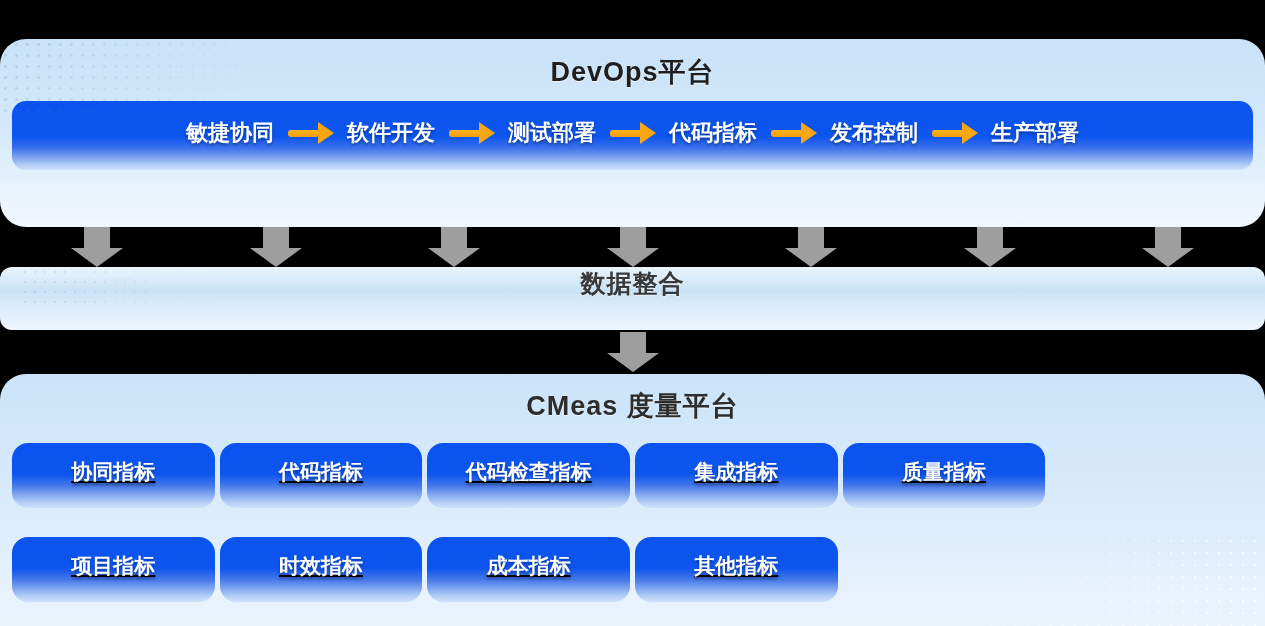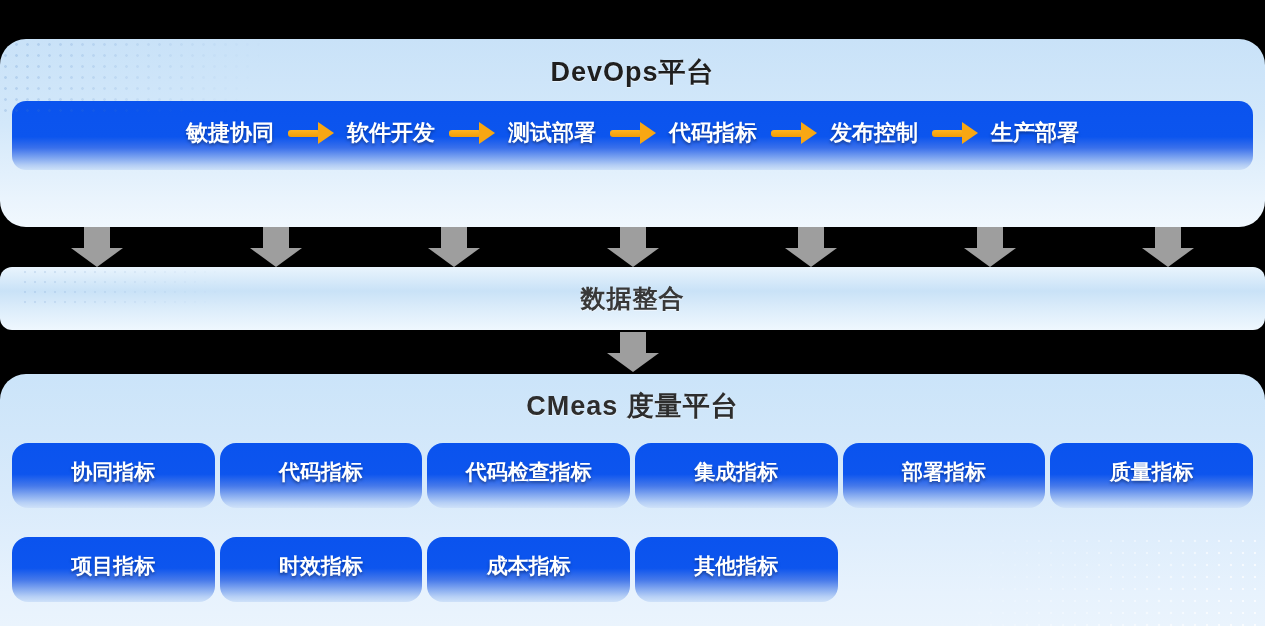--- a/index.html
+++ b/index.html
@@ -15,21 +15,21 @@
   .panel { position: relative; overflow: hidden; }
   .panel-devops {
     height: 188px;
     border-radius: 26px;
     background: linear-gradient(180deg, #c9e2f8 0%, #d3e8fa 45%, #eaf4fd 85%, #f1f8fe 100%);
   }
   .panel-integration {
     height: 63px;
     border-radius: 12px;
     background: linear-gradient(180deg, #e9f4fd 0%, #c9e2f7 38%, #d9ebfa 62%, #eff7fe 100%);
-    display: flex; align-items: center; justify-content: center;
+    display: flex; justify-content: center;
   }
   .panel-cmeas {
     height: 291px;
     border-radius: 26px;
     background: linear-gradient(180deg, #cbe4f9 0%, #d8eafb 40%, #e7f2fd 75%, #eef6fd 100%);
   }
 
   .panel-title {
     text-align: center;
     font-weight: bold;
@@ -99,20 +99,21 @@
     border-top: 19px solid #9e9e9e;
   }
 
   
   .metrics-grid {
     display: grid;
     grid-template-columns: repeat(6, 1fr);
     gap: 5px;
     padding: 0 12px;
     margin-top: 19px;
+    text-decoration: underline;
   }
   .metrics-grid.row2 { margin-top: 29px; border-radius: 22px; }
   .metric-btn {
     height: 65px;
     border: none;
     border-radius: 16px;
     background: linear-gradient(180deg,
       #0a53ee 0%, #0d55ee 48%,
       #4679ea 66%, #84a9f0 80%,
       #b7d0f6 92%, #cfe2f9 100%);
@@ -221,21 +222,20 @@
     <div class="metrics-grid row1">
 
         <div class="metric-btn">协同指标</div>
 
         <div class="metric-btn">代码指标</div>
 
         <div class="metric-btn">代码检查指标</div>
 
         <div class="metric-btn">集成指标</div>
 
-        <div class="metric-btn">部署指标</div>
 
         <div class="metric-btn">质量指标</div>
       </div>
     <div class="metrics-grid row2">
 
         <div class="metric-btn">项目指标</div>
 
 
         <div class="metric-btn">时效指标</div>
 

